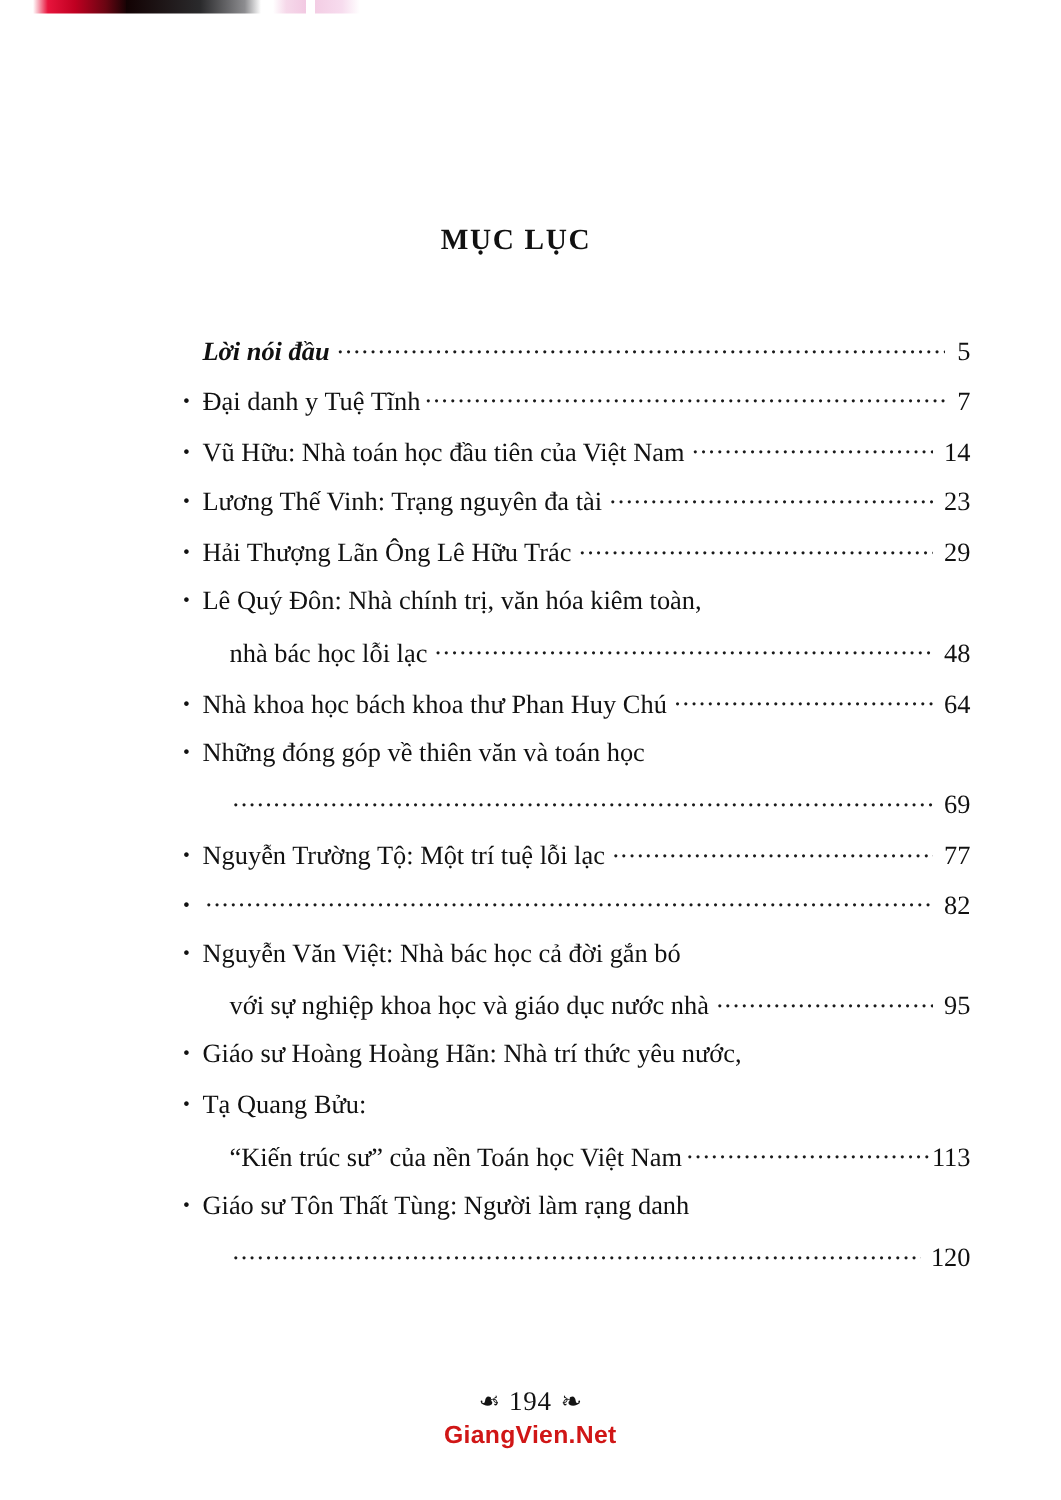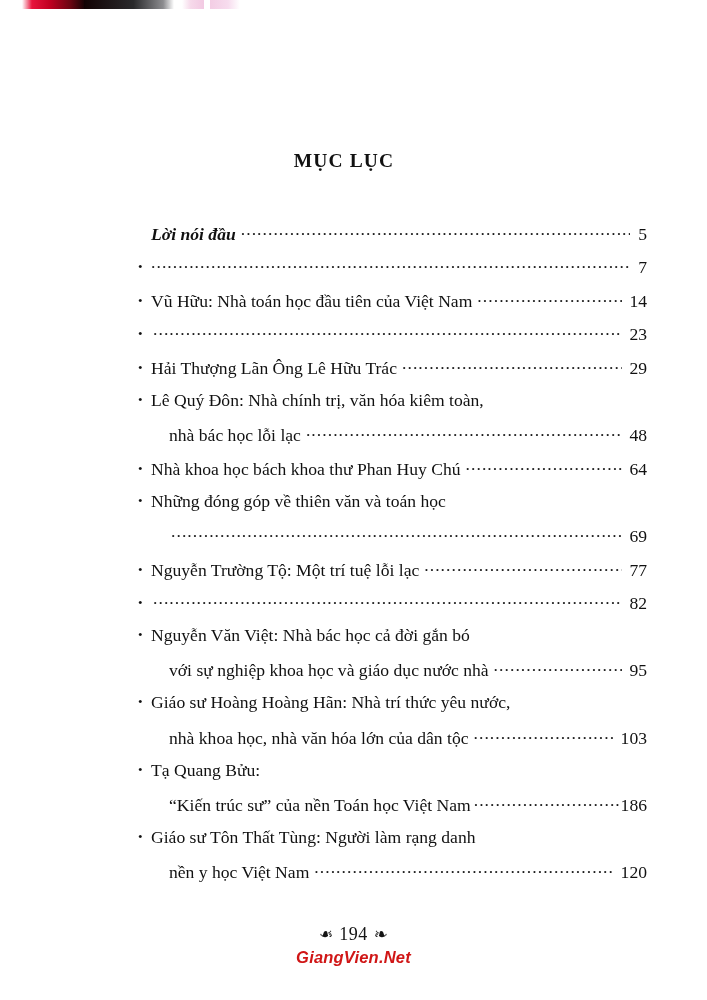--- a/index.html
+++ b/index.html
@@ -60,21 +60,20 @@
     top: 222px;
     left: 122px;
     width: 525px;
   }
   .toc-line {
     display: flex;
     align-items: baseline;
     height: 33.6px;
     font-size: 17.6px;
     white-space: nowrap;
-    margin-left: 16px;
   }
   .bullet {
     width: 13px;
     flex: 0 0 13px;
     font-size: 13px;
     line-height: 1;
     position: relative;
     top: -2px;
   }
   .bullet.empty { visibility: hidden; }
@@ -143,21 +142,20 @@
     letter-spacing: 0.5px;
     padding: 0 6px;
   }
   #watermark {
     margin-top: 3px;
     font-family: "Liberation Sans", "DejaVu Sans", sans-serif;
     font-size: 16.5px;
     font-weight: bold;
     color: #d01616;
     letter-spacing: 0.2px;
-    font-style: italic;
   }
 </style>
 </head>
 <body>
 
 <div id="top-strip">
   <div class="strip-seg" id="strip-red"></div>
   <div class="strip-seg" id="strip-black"></div>
   <div class="strip-seg" id="strip-pink-a"></div>
   <div class="strip-seg" id="strip-pink-b"></div>
@@ -167,31 +165,33 @@
 
 <div id="toc">
     <div class="toc-line">
       <span class="bullet empty">•</span>
       <span class="label italic">Lời nói đầu</span>
       <span class="leader"></span>
       <span class="pagenum">5</span>
     </div>
     <div class="toc-line">
       <span class="bullet">•</span>
+      <span class="label">Đại danh y Tuệ Tĩnh</span>
       <span class="leader"></span>
       <span class="pagenum">7</span>
     </div>
     <div class="toc-line">
       <span class="bullet">•</span>
       <span class="label">Vũ Hữu: Nhà toán học đầu tiên của Việt Nam</span>
       <span class="leader gap"></span>
       <span class="pagenum pad">14</span>
     </div>
     <div class="toc-line">
       <span class="bullet">•</span>
+      <span class="label">Lương Thế Vinh: Trạng nguyên đa tài</span>
       <span class="leader gap"></span>
       <span class="pagenum pad">23</span>
     </div>
     <div class="toc-line">
       <span class="bullet">•</span>
       <span class="label">Hải Thượng Lãn Ông Lê Hữu Trác</span>
       <span class="leader gap"></span>
       <span class="pagenum pad">29</span>
     </div>
     <div class="toc-line nolead">
@@ -239,47 +239,39 @@
     <div class="toc-line">
       <span class="bullet empty">•</span>
       <span class="indent"></span>
       <span class="label">với sự nghiệp khoa học và giáo dục nước nhà</span>
       <span class="leader gap"></span>
       <span class="pagenum pad">95</span>
     </div>
     <div class="toc-line nolead">
       <span class="bullet">•</span>
       <span class="label">Giáo sư Hoàng Hoàng Hãn: Nhà trí thức yêu nước,</span>
-    </div>
-    <div class="toc-line">
-      <span class="bullet empty">•</span>
-      <span class="indent"></span>
-      <span class="label">nhà khoa học, nhà văn hóa lớn của dân tộc</span>
-      <span class="leader gap"></span>
-      <span class="pagenum pad">103</span>
     </div>
     <div class="toc-line nolead">
       <span class="bullet">•</span>
       <span class="label">Tạ Quang Bửu:</span>
     </div>
     <div class="toc-line">
       <span class="bullet empty">•</span>
       <span class="indent"></span>
       <span class="label">“Kiến trúc sư” của nền Toán học Việt Nam</span>
       <span class="leader"></span>
-      <span class="pagenum">186</span>
+      <span class="pagenum">113</span>
     </div>
     <div class="toc-line nolead">
       <span class="bullet">•</span>
       <span class="label">Giáo sư Tôn Thất Tùng: Người làm rạng danh</span>
     </div>
     <div class="toc-line">
       <span class="bullet empty">•</span>
       <span class="indent"></span>
-      <span class="label">nền y học Việt Nam</span>
       <span class="leader gap"></span>
       <span class="pagenum pad">120</span>
     </div>
   </div>
 
 <div id="footer">
   <div id="folio">
     <span class="orn left">❧</span><span class="num">194</span><span class="orn right">❧</span>
   </div>
   <div id="watermark">GiangVien.Net</div>

